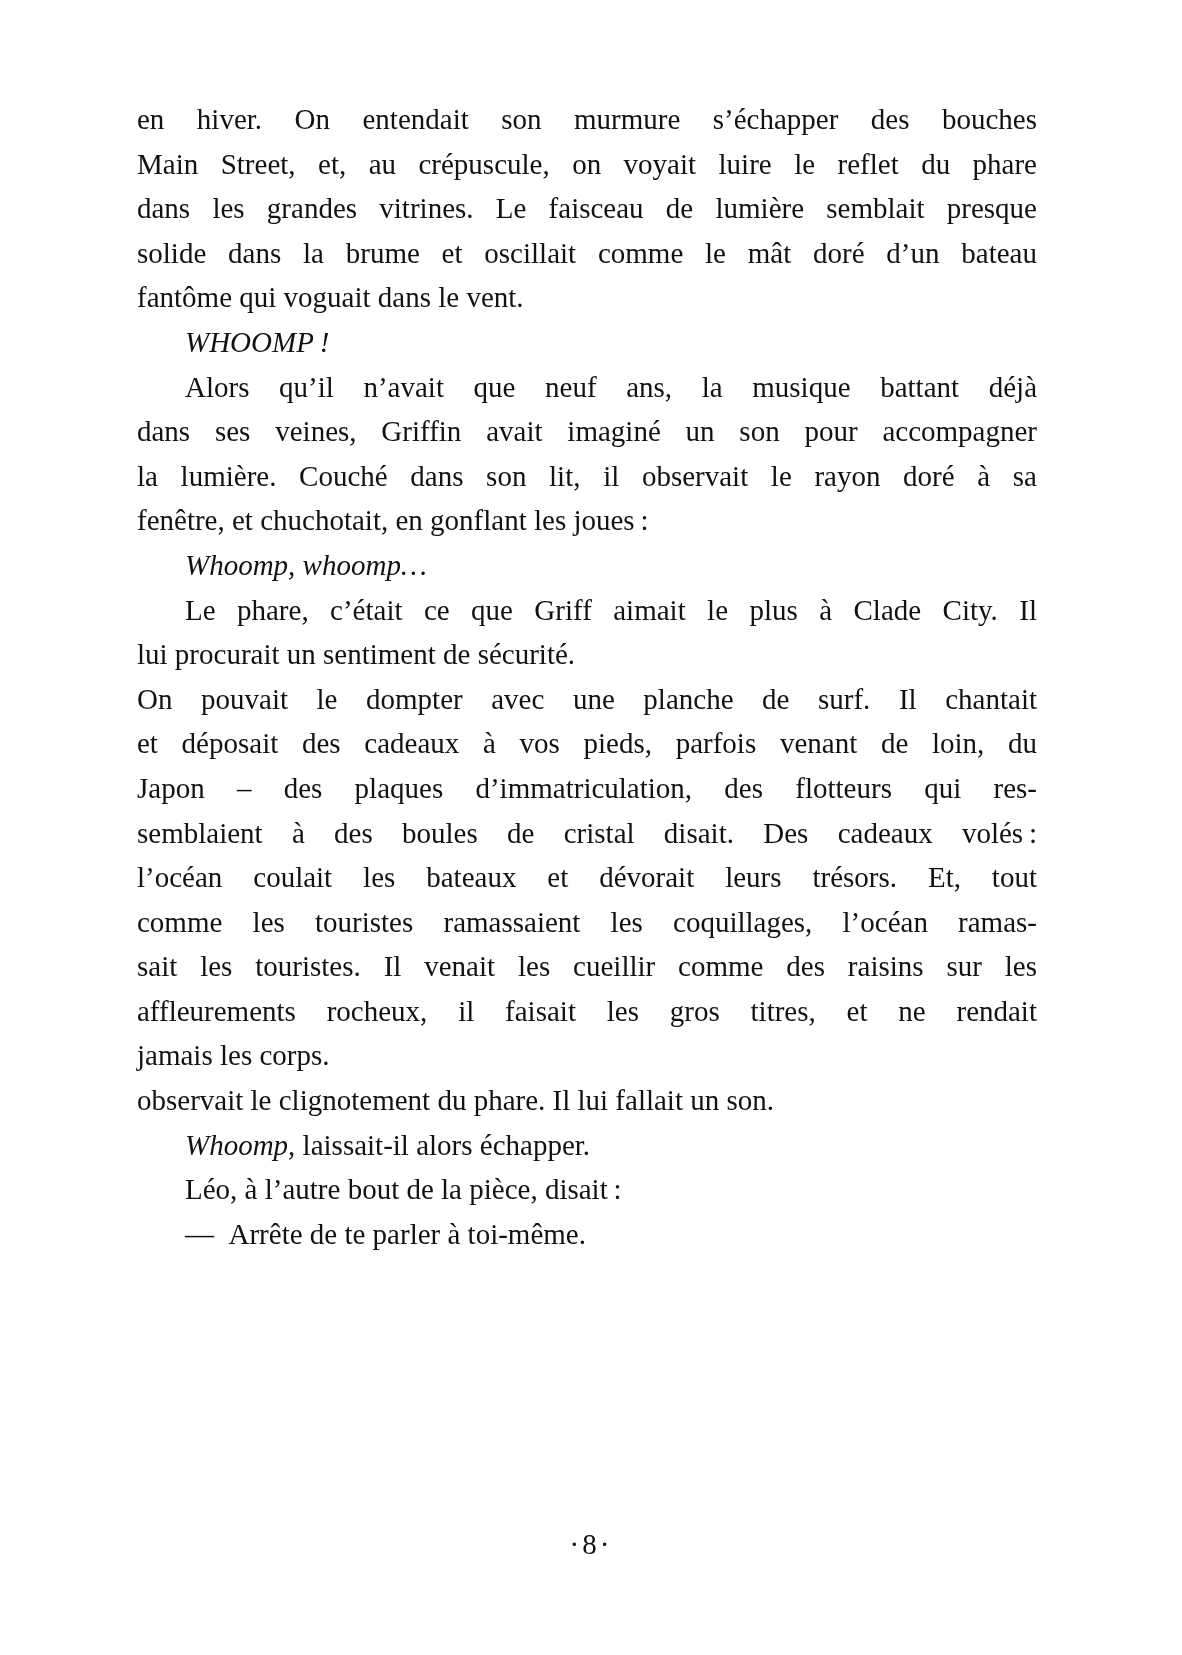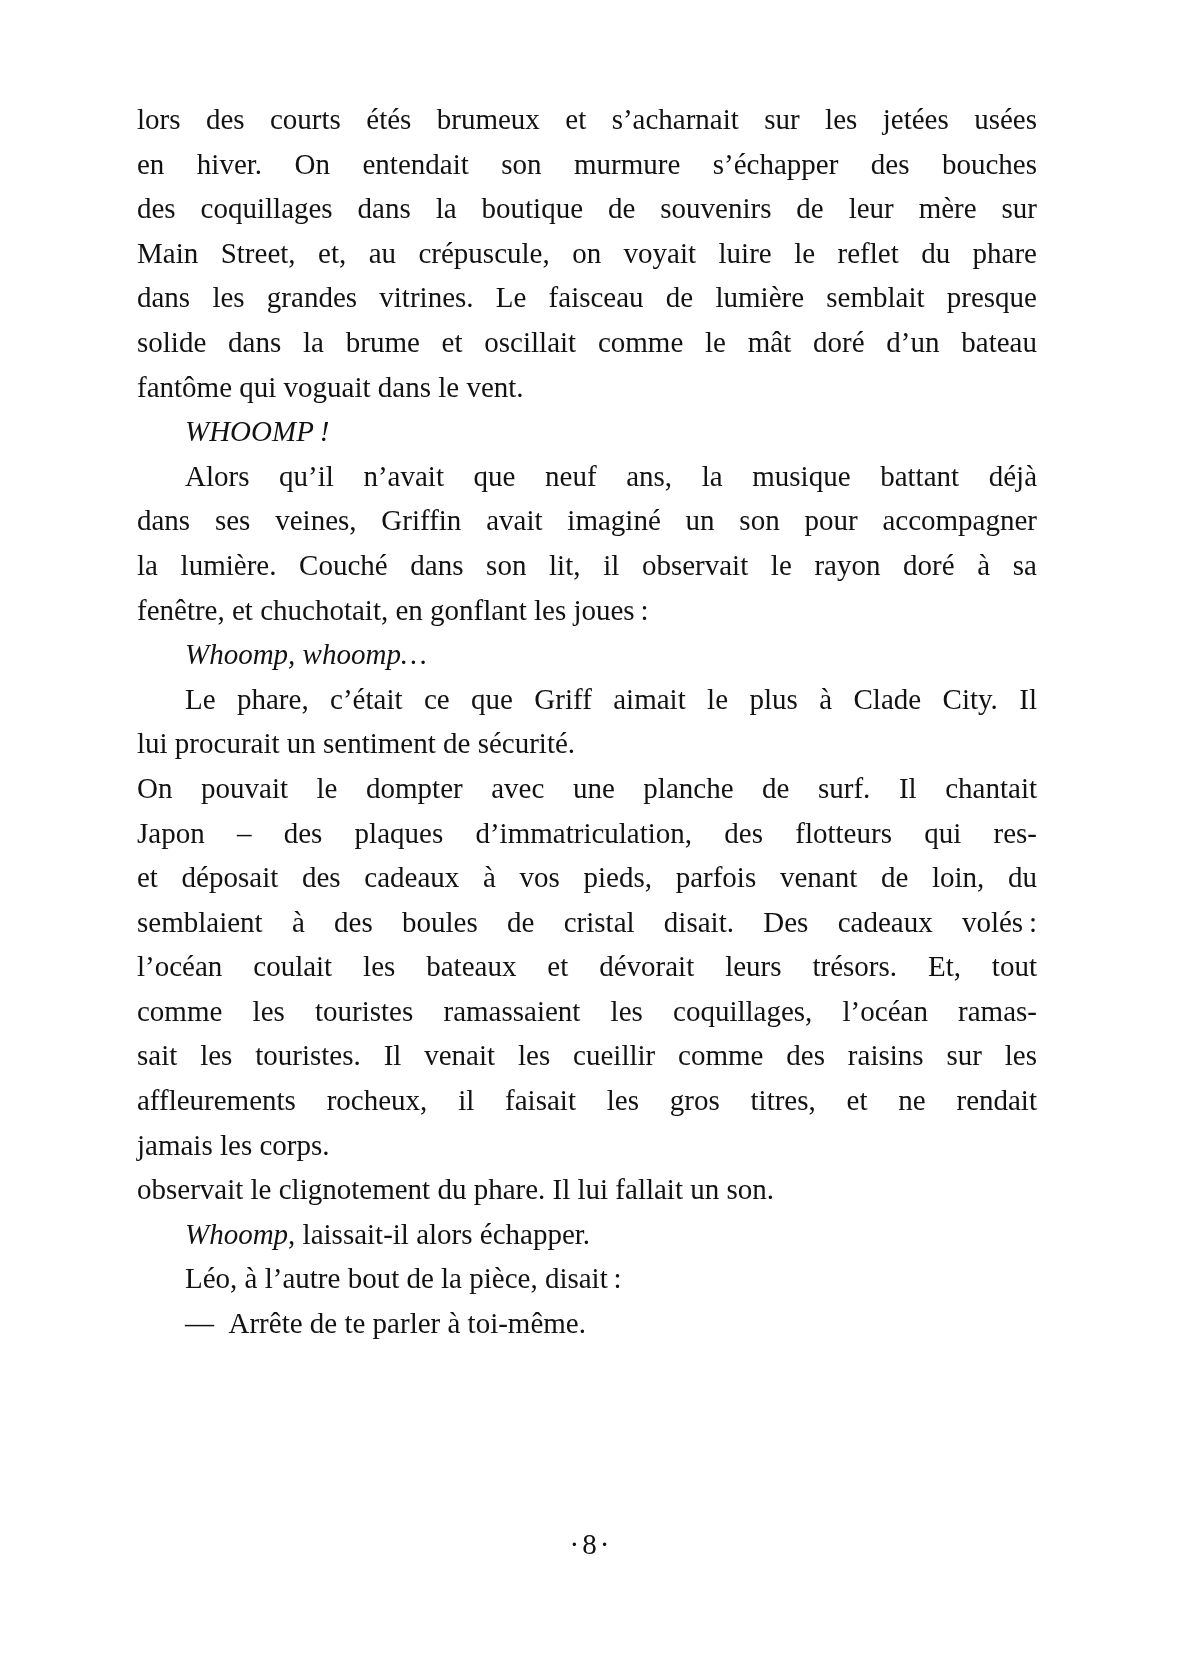--- a/index.html
+++ b/index.html
@@ -52,38 +52,36 @@
     font-size: 29px;
     line-height: 44.6px;
     letter-spacing: 3px;
   }
 </style>
 </head>
 <body>
 
 <div class="page" style="background: rgb(255, 255, 255); color: rgb(18, 18, 18);">
   <div class="text-block">
-      <div class="line"><span>lors des courts étés brumeux et s’acharnait sur les jetées usées</span></div>
       <div class="line"><span>en hiver. On entendait son murmure s’échapper des bouches</span></div>
-      <div class="line"><span>des coquillages dans la boutique de souvenirs de leur mère sur</span></div>
       <div class="line"><span>Main Street, et, au crépuscule, on voyait luire le reflet du phare</span></div>
       <div class="line"><span>dans les grandes vitrines. Le faisceau de lumière semblait presque</span></div>
       <div class="line"><span>solide dans la brume et oscillait comme le mât doré d’un bateau</span></div>
       <div class="line last"><span>fantôme qui voguait dans le vent.</span></div>
       <div class="line last indent"><em>WHOOMP !</em></div>
       <div class="line indent"><span>Alors qu’il n’avait que neuf ans, la musique battant déjà</span></div>
       <div class="line"><span>dans ses veines, Griffin avait imaginé un son pour accompagner</span></div>
       <div class="line"><span>la lumière. Couché dans son lit, il observait le rayon doré à sa</span></div>
       <div class="line last"><span>fenêtre, et chuchotait, en gonflant les joues :</span></div>
       <div class="line last indent"><em>Whoomp, whoomp…</em></div>
       <div class="line indent"><span>Le phare, c’était ce que Griff aimait le plus à Clade City. Il</span></div>
       <div class="line last"><span>lui procurait un sentiment de sécurité.</span></div>
       <div class="line"><span>On pouvait le dompter avec une planche de surf. Il chantait</span></div>
+      <div class="line"><span>et déposait des cadeaux à vos pieds, parfois venant de loin, du</span></div>
       <div class="line"><span>Japon – des plaques d’immatriculation, des flotteurs qui res-</span></div>
-      <div class="line"><span>et déposait des cadeaux à vos pieds, parfois venant de loin, du</span></div>
       <div class="line"><span>semblaient à des boules de cristal disait. Des cadeaux volés :</span></div>
       <div class="line"><span>l’océan coulait les bateaux et dévorait leurs trésors. Et, tout</span></div>
       <div class="line"><span>comme les touristes ramassaient les coquillages, l’océan ramas-</span></div>
       <div class="line"><span>sait les touristes. Il venait les cueillir comme des raisins sur les</span></div>
       <div class="line"><span>affleurements rocheux, il faisait les gros titres, et ne rendait</span></div>
       <div class="line last"><span>jamais les corps.</span></div>
       <div class="line last"><span>observait le clignotement du phare. Il lui fallait un son.</span></div>
       <div class="line last indent"><em>Whoomp</em><span>, laissait-il alors échapper.</span></div>
       <div class="line last indent"><span>Léo, à l’autre bout de la pièce, disait :</span></div>
       <div class="line last indent"><span>— Arrête de te parler à toi-même.</span></div>

